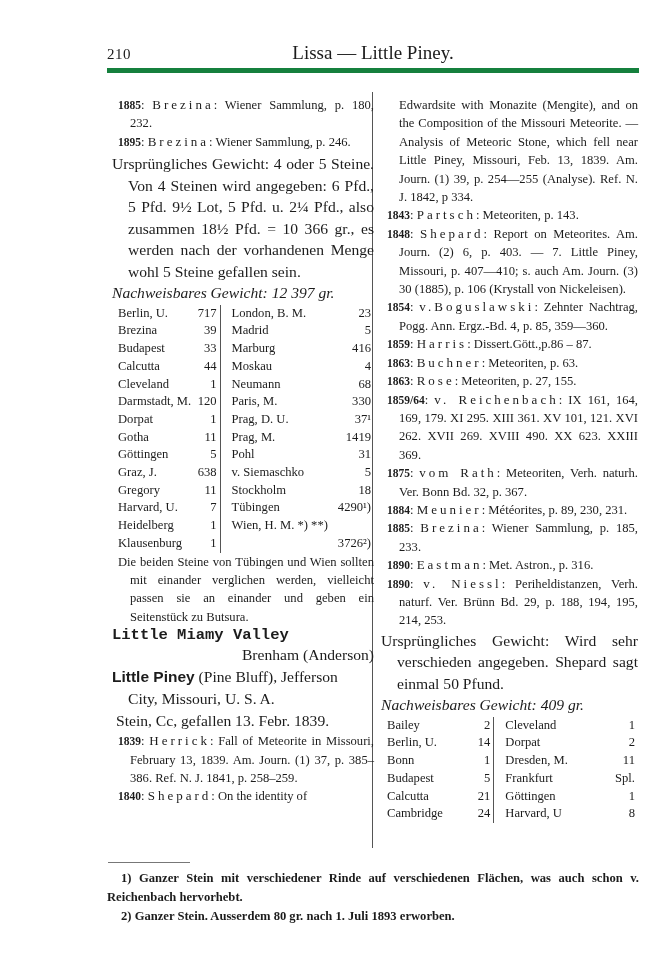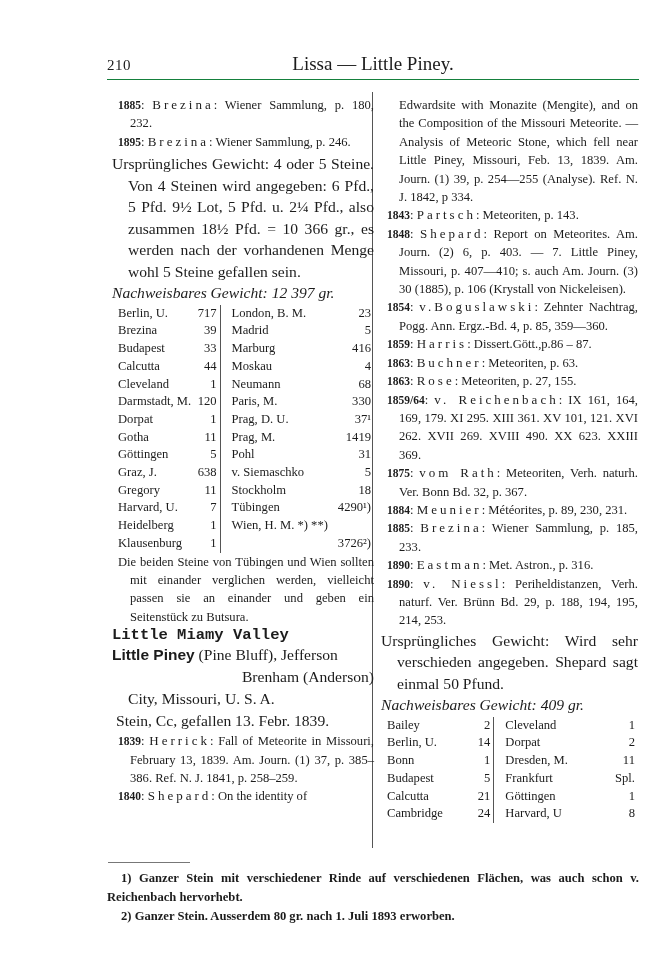--- a/index.html
+++ b/index.html
@@ -2,22 +2,22 @@
 <html><head>
   <meta charset="utf-8">
   <style>
     html, body { margin: 0; padding: 0; background: #ffffff; }
     body {
       width: 652px; height: 968px; position: relative; overflow: hidden;
       font-family: "Liberation Serif", "DejaVu Serif", serif;
       color: #1c1c1c;
     }
     .page-header {
-      position: absolute; left: 107px; top: 53px; width: 532px; height: 26px;
-      border-bottom: 1px solid #15803d;
+      position: absolute; left: 107px; top: 42px; width: 532px; height: 26px;
+      border-bottom: 5px solid #15803d;
     }
     .page-number { position: absolute; left: 0; top: 4px; font-size: 15px; letter-spacing: 0.5px; }
     .running-title { position: absolute; left: 0; right: 0; text-align: center; top: 0; font-size: 19px; }
     .col { position: absolute; top: 96px; }
     .col-left { left: 118px; width: 256px; }
     .col-right { left: 387px; width: 251px; }
     .col-divider { position: absolute; left: 372px; top: 92px; width: 1px; height: 756px; background: #555; }
     .ref { font-size: 12.6px; line-height: 18.4px; text-align: justify; padding-left: 12px; text-indent: -12px; }
     .ref .yr { font-weight: bold; font-size: 11.5px; }
     .ref .au { letter-spacing: 3px; font-size: 13px; }
@@ -158,25 +158,25 @@
           <td class="sep"></td>
           <td class="name2"></td>
           <td class="num">3726²)</td>
         </tr>
       </tbody>
   </table>
 
   <div class="note" style="margin-top:0;">Die beiden Steine von Tübingen und Wien sollten mit einander verglichen werden, vielleicht passen sie an einander und geben ein Seitenstück zu Butsura.</div>
 
   <div class="entry-title" style="font-family:Liberation Mono, monospace;">Little Miamy Valley</div>
+  <div class="entry-line right-align">Brenham (Anderson)</div>
+
   <div class="entry-line" style="margin-left:-6px;">
     <span class="entry-title" style="margin-left:0;">Little Piney</span><span> (Pine Bluff), Jefferson</span>
   </div>
-
-  <div class="entry-line right-align">Brenham (Anderson)</div>
   <div class="entry-line" style="padding-left:10px;">City, Missouri, U. S. A.</div>
   <div class="entry-line" style="margin-left:-2px;">Stein, Cc, gefallen 13. Febr. 1839.</div>
 
   <div class="ref">
     <span class="yr">1839</span>: <span class="au">Herrick</span>: <span>Fall of Meteorite in Missouri, February 13, 1839. Am. Journ. (1) 37, p. 385–386. Ref. N. J. 1841, p. 258–259.</span>
   </div>
   <div class="ref">
     <span class="yr">1840</span>: <span class="au">Shepard</span>: <span>On the identity of</span>
   </div>
 </div>

